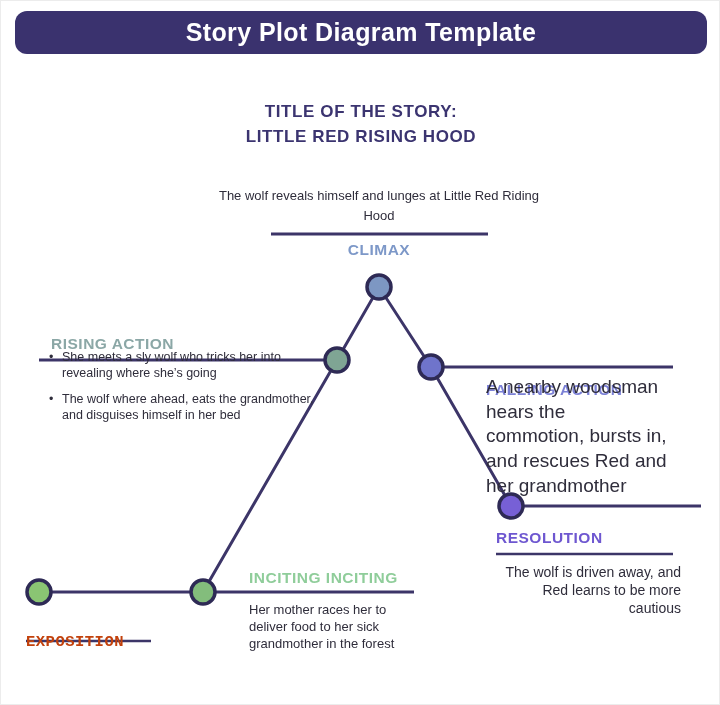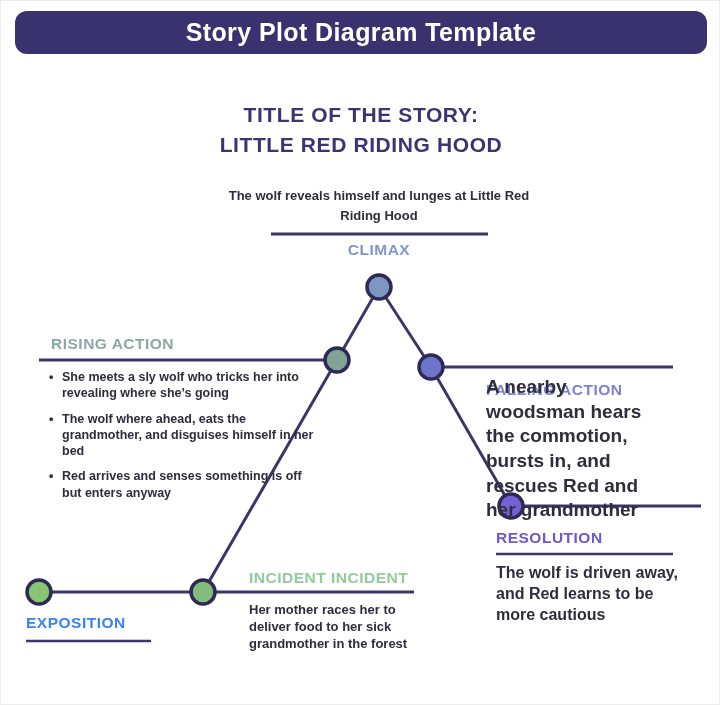--- a/index.html
+++ b/index.html
@@ -26,28 +26,28 @@
     color: #ffffff;
     font-size: 25px;
     font-weight: bold;
     letter-spacing: 0.4px;
   }
   .story-title {
     position: absolute;
     left: 0; top: 99px; width: 720px;
     text-align: center;
     font-weight: bold;
-    font-size: 21px;
+    font-size: 17px;
     letter-spacing: 0.6px;
     line-height: 1.45;
   }
   svg.plot { position: absolute; left: 0; top: 0; }
   .txt {
     position: absolute;
-    font-weight: bold;
+    font-weight: normal;
     color: #2f2d3b;
     font-size: 12.5px;
     line-height: 1.3;
   }
   .heading {
     position: absolute;
     font-weight: bold;
     font-size: 15.5px;
     letter-spacing: 0.5px;
     white-space: nowrap;
@@ -70,21 +70,21 @@
 <body>
 
 <div class="page">
 
   <div class="banner" style="background: rgb(58, 50, 110);">
     <span>Story Plot Diagram Template</span>
   </div>
 
   <div class="story-title" style="color: rgb(59, 52, 112);">
     <div>TITLE OF THE STORY:</div>
-    <div>LITTLE RED RIDING HOOD</div>
+    <div>LITTLE RED RISING HOOD</div>
   </div>
 
   <svg class="plot" width="720" height="705" viewBox="0 0 720 705">
 
     <line x1="270" y1="233" x2="487" y2="233" stroke-width="3" stroke="#3c3568"></line>
     <line x1="38" y1="359" x2="336" y2="359" stroke-width="3" stroke="#3c3568"></line>
     <line x1="430" y1="366" x2="672" y2="366" stroke-width="3" stroke="#3c3568"></line>
     <line x1="510" y1="505" x2="700" y2="505" stroke-width="3" stroke="#3c3568"></line>
     <line x1="495" y1="553" x2="672" y2="553" stroke-width="2.5" stroke="#3c3568"></line>
     <line x1="38" y1="591" x2="413" y2="591" stroke-width="3" stroke="#3c3568"></line>
@@ -97,30 +97,29 @@
     <circle cx="336" cy="359" r="12" stroke-width="3.5" stroke="#2e2a55" fill="#7fa594"></circle>
     <circle cx="378" cy="286" r="12" stroke-width="3.5" stroke="#2e2a55" fill="#7d97c3"></circle>
     <circle cx="430" cy="366" r="12" stroke-width="3.5" stroke="#2e2a55" fill="#6f74cb"></circle>
     <circle cx="510" cy="505" r="12" stroke-width="3.5" stroke="#2e2a55" fill="#7760d6"></circle>
   </svg>
 
   <div class="txt center" style="left:215px; top:185px; width:326px; font-size:13px; line-height:1.5;">The wolf reveals himself and lunges at Little Red Riding Hood</div>
   <div class="heading center" style="left: 278px; top: 240px; width: 200px; color: rgb(125, 152, 200);">CLIMAX</div>
 
   <div class="heading" style="left: 50px; top: 334px; color: rgb(139, 167, 166);">RISING ACTION</div>
-  <ul class="bullets txt" style="left:48px; top:368px; width:275px;">
+  <ul class="bullets txt" style="left:48px; top:348px; width:275px;">
     <li>She meets a sly wolf who tricks her into revealing where she’s going</li>
     <li>The wolf where ahead, eats the grandmother, and disguises himself in her bed</li>
-    <li>Red arrives and senses something is off but enters anyway</li>
   </ul>
 
   <div class="heading" style="left: 485px; top: 339px; color: rgb(124, 129, 214); margin-top: 41px;">FALLING ACTION</div>
   <div class="txt" style="left:485px; top:374px; width:182px; font-size:19px;">A nearby woodsman hears the commotion, bursts in, and rescues Red and her grandmother</div>
 
   <div class="heading" style="left: 495px; top: 528px; color: rgb(110, 87, 208);">RESOLUTION</div>
-  <div class="txt" style="left:495px; top:562px; width:185px; font-size:16px;">The wolf is driven away, and Red learns to be more cautious</div>
+  <div class="txt" style="left:495px; top:562px; width:185px; font-size:14px;text-align:right;">The wolf is driven away, and Red learns to be more cautious</div>
 
-  <div class="heading" style="left: 248px; top: 568px; color: rgb(143, 205, 154);">INCIDENT INCIDENT</div>
+  <div class="heading" style="left: 248px; top: 568px; color: rgb(143, 205, 154);">INCITING INCITING</div>
   <div class="txt" style="left:248px; top:601px; width:168px; font-size:13px;">Her mother races her to deliver food to her sick grandmother in the forest</div>
 
-  <div class="heading" style="left: 25px; top: 613px; color: #3b82f6;">EXPOSITION</div>
+  <div class="heading" style="left: 25px; top: 632px; color: #c2410c; font-family: Liberation Mono, monospace;">EXPOSITION</div>
 
 </div>
 
 </body></html>

